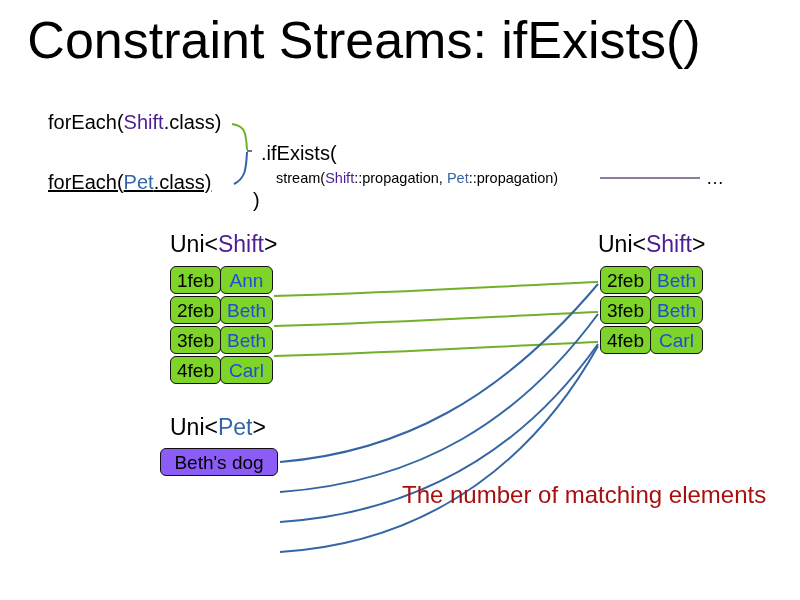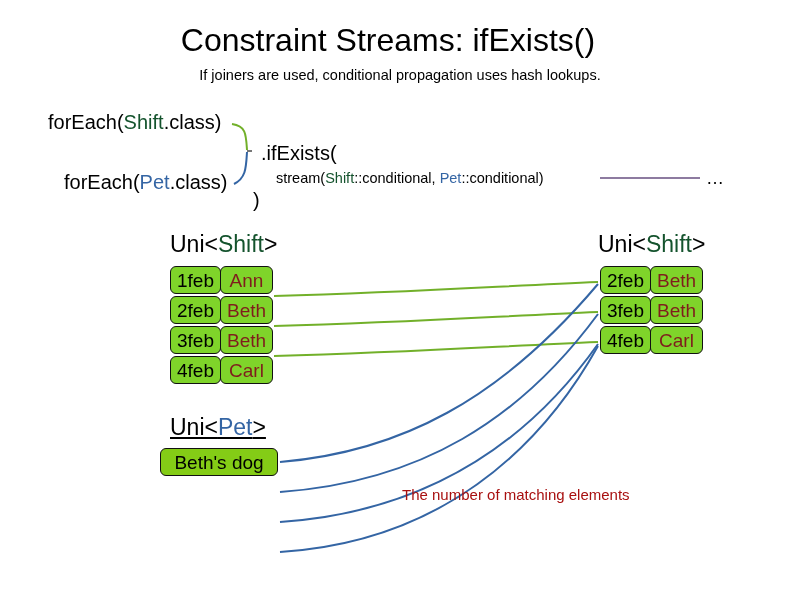--- a/index.html
+++ b/index.html
@@ -21,83 +21,82 @@
     width: 800px;
     height: 600px;
   }
 
   
   #title {
     position: absolute;
     left: 0; top: 17px;
     width: 728px;
     text-align: center;
-    font-size: 32px;
+    font-size: 52px;
     line-height: 46px;
     font-weight: normal;
     white-space: nowrap;
-    margin-left: 24px;
   }
   #subtitle {
     position: absolute;
     left: 0; top: 66px;
     width: 800px;
     text-align: center;
     font-size: 14.5px;
     line-height: 18px;
     white-space: nowrap;
   }
 
   
   .code-line {
     position: absolute;
     font-size: 20px;
     line-height: 24px;
     white-space: nowrap;
   }
   #foreach-shift { left: 48px; top: 110px; }
-  #foreach-pet   { left: 64px; top: 170px; }
+  #foreach-pet   { left: 48px; top: 170px; text-decoration: underline; }
   #ifexists      { left: 253px; top: 141px; margin-left: 8px; }
   #close-paren   { left: 253px; top: 188px; }
   #equal-line {
     position: absolute;
     left: 276px; top: 169px;
     font-size: 14.5px;
     line-height: 18px;
     white-space: nowrap;
   }
   #ellipsis {
     position: absolute;
     left: 706px; top: 168px;
     font-size: 18px;
     line-height: 20px;
     white-space: nowrap;
   }
-  .kw-shift { color: #14532d; }
+  .kw-shift { color: #4c1d95; }
   .kw-pet   { color: #3465A4; }
 
   
   #wires {
     position: absolute;
     left: 0; top: 0;
     width: 800px;
     height: 600px;
     pointer-events: none;
   }
 
   
   .stream-label {
     position: absolute;
     font-size: 23px;
     line-height: 23px;
     white-space: nowrap;
   }
   #label-shift-left  { left: 170px; top: 233px; }
   #label-shift-right { left: 598px; top: 233px; }
-  #label-pet         { left: 170px; top: 416px; text-decoration: underline; }
+  #label-pet         { left: 170px; top: 416px; }
 
   
   .stream {
     position: absolute;
   }
   .row {
     display: flex;
     margin-bottom: 2px;
     height: 28px;
   }
@@ -107,54 +106,53 @@
     border-radius: 6px;
     height: 28px;
     display: flex;
     align-items: center;
     justify-content: center;
     font-size: 19px;
     line-height: 19px;
     white-space: nowrap;
   }
   .cell.green { background: #7FD42A; }
-  .cell.blue  { background: #84cc16; text-align: right; }
+  .cell.blue  { background: #8b5cf6; text-align: right; }
   .cell.date  { width: 51px; color: #000000; }
-  .cell.name  { width: 53px; color: #7f1d1d; margin-left: -1px; }
+  .cell.name  { width: 53px; color: #1d4ed8; margin-left: -1px; }
   .cell.pet   { width: 118px; color: #000000; }
 
   #stream-shift-left  { left: 170px; top: 266px; }
   #stream-shift-right { left: 600px; top: 266px; }
   #stream-pet         { left: 160px; top: 448px; }
 
   
   #annotation {
     position: absolute;
     left: 402px; top: 482px;
-    font-size: 15px;
+    font-size: 24px;
     line-height: 26px;
     color: #A81010;
     white-space: nowrap;
   }
 </style>
 </head>
 <body>
 
 <div id="slide">
 
   <div id="title">Constraint Streams: ifExists()</div>
-  <div id="subtitle">If joiners are used, conditional propagation uses hash lookups.</div>
 
   <div class="code-line" id="foreach-shift"><span>forEach(</span><span class="kw-shift">Shift</span><span>.class)</span></div>
 
   <div class="code-line" id="foreach-pet"><span>forEach(</span><span class="kw-pet">Pet</span><span>.class)</span></div>
 
   <div class="code-line" id="ifexists">.ifExists(</div>
 
-  <div id="equal-line"><span>stream(</span><span class="kw-shift">Shift</span><span>::conditional, </span><span class="kw-pet">Pet</span><span>::conditional)</span></div>
+  <div id="equal-line"><span>stream(</span><span class="kw-shift">Shift</span><span>::propagation, </span><span class="kw-pet">Pet</span><span>::propagation)</span></div>
 
   <div class="code-line" id="close-paren">)</div>
 
   <div id="ellipsis">…</div>
 
   <svg id="wires" viewBox="0 0 800 600">
 
     <path d="M 232 124 C 246 126 246 134 247 150" fill="none" stroke="#72B02A" stroke-width="2"></path>
 
     <path d="M 234 184 C 246 178 246 168 247 152" fill="none" stroke="#3465A4" stroke-width="2"></path>

